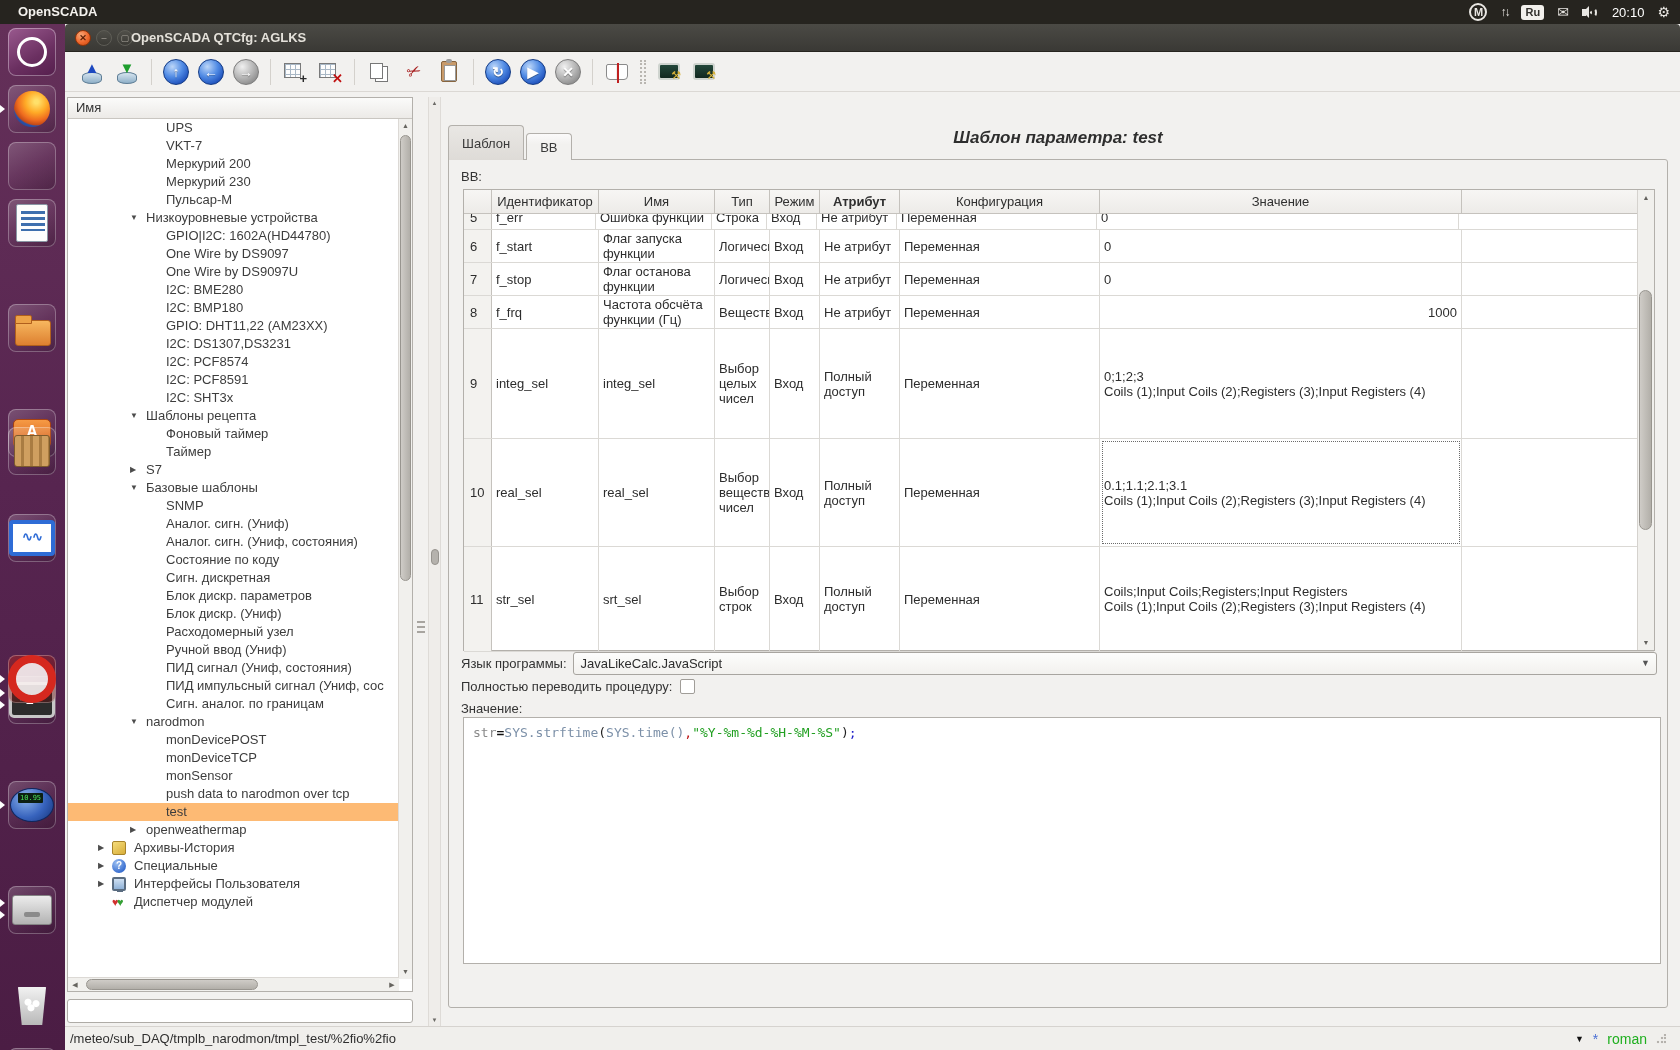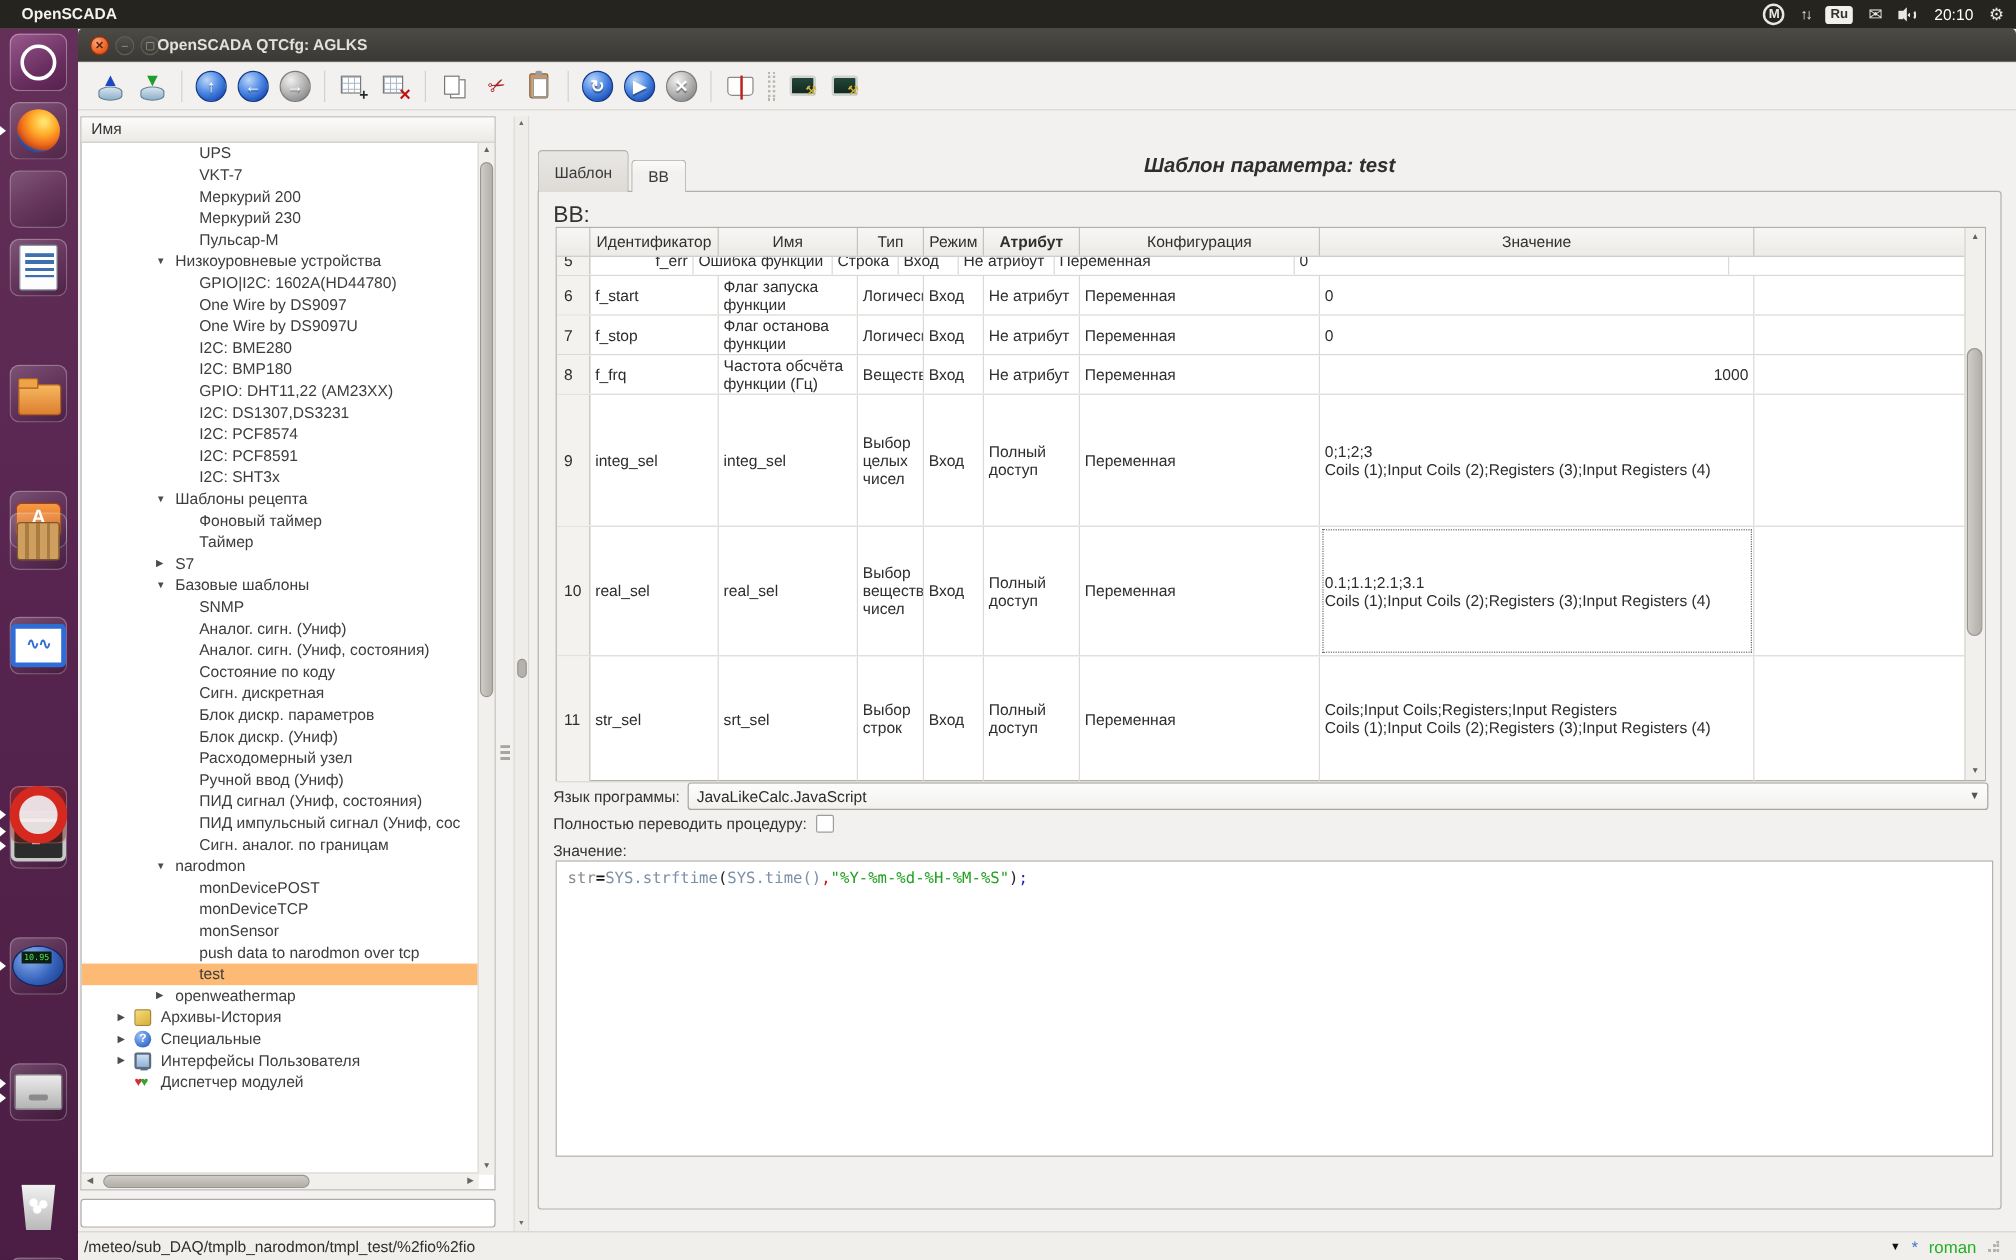--- a/index.html
+++ b/index.html
@@ -135,21 +135,21 @@
 
   
   .main { position:absolute; left:376px; top:68px; width:1239px; height:934px; }
   .ptitle { position:absolute; left:7px; top:36px; width:1220px; text-align:center; font-size:17px; font-weight:bold; font-style:italic; color:#2e2e2e; }
   .tabs { position:absolute; left:7px; top:41px; height:27px; z-index:3; display:flex; align-items:flex-end; }
   .tab { border:1px solid #b3b0ab; border-bottom:none; border-radius:4px 4px 0 0; font-size:13px; color:#3a3a3a; padding:0 13px; display:flex; align-items:center; }
   .tab.inactive { height:35px; background:linear-gradient(#e9e7e4,#dedbd7); margin-right:2px; }
   .tab.active { height:27px; background:linear-gradient(#fbfafa,#f2f1ef 40%); position:relative; }
   .tab.active:after { content:""; position:absolute; left:0; right:0; bottom:-1px; height:2px; background:#f2f1ef; }
   .frame { position:absolute; left:7px; top:67px; width:1220px; height:849px; border:1px solid #b3b0ab; border-radius:0 3px 3px 3px; background:#f2f1ef; }
-  .bb-label { position:absolute; left:12px; top:9px; font-size:19px; color:#333; }
+  .bb-label { position:absolute; left:12px; top:9px; font-size:13px; color:#333; }
 
   
   .gtable { position:absolute; left:14px; top:29px; width:1192px; height:462px; background:#fff; border:1px solid #b3b0ab; }
   .ghead { display:flex; height:24px; background:linear-gradient(#f7f6f4,#edebe8); border-bottom:1px solid #c5c2bd; }
   .hcell { flex:none; font-size:13px; color:#2f2f2f; text-align:center; line-height:23px; border-right:1px solid #c5c2bd; overflow:hidden; }
   .hcell.filler { border-right:none; }
   .trow { display:flex; overflow:hidden; border-bottom:1px solid #dbd9d5; }
   .tcell { flex:none; position:relative; border-right:1px solid #dbd9d5; font-size:13px; color:#2d2d2d; display:flex; flex-direction:column; justify-content:center; padding:2px 4px; overflow:hidden; line-height:15px; }
   .tcell.c0 { background:#f3f2ef; border-right:1px solid #c5c2bd; justify-content:center; padding-left:6px; }
   .tcell.cfill { border-right:none; }
@@ -509,21 +509,21 @@
               <span class="hcell" style="width: 80px; font-weight: bold;">Атрибут</span>
               <span class="hcell" style="width: 200px;">Конфигурация</span>
               <span class="hcell" style="width: 362px;">Значение</span>
               <span class="hcell filler" style="width: 177px;"></span>
             </div>
           <div id="tbody">
               <div class="trow clip" style="height: 16px;">
                 <div class="tcell c0" style="width: 28px;">
                   <div class="cin">5</div>
                 </div>
-                <div class="tcell c1" style="width: 86px; align-items: flex-end;">
+                <div class="tcell c1" style="width: 104px;">
                   <div class="cin">f_err</div>
                 </div>
                 <div class="tcell c2" style="width: 116px;">
                   <div class="cin">Ошибка функции</div>
                 </div>
                 <div class="tcell c3" style="width: 55px;">
                   <div class="cin">Строка</div>
                 </div>
                 <div class="tcell c4" style="width: 50px;">
                   <div class="cin">Вход</div>

